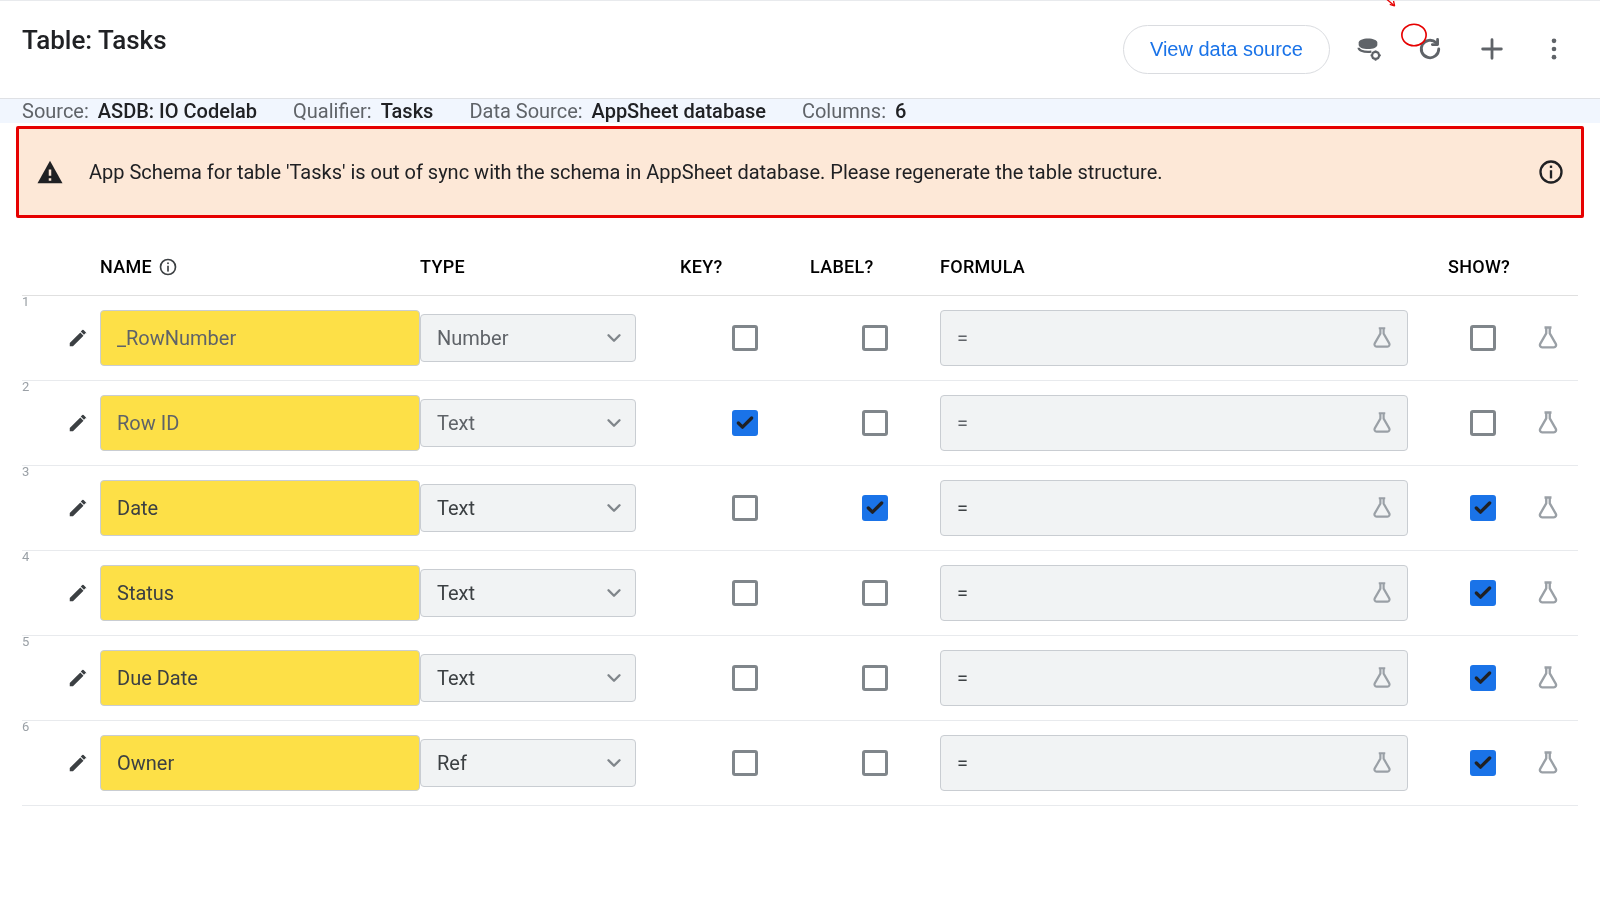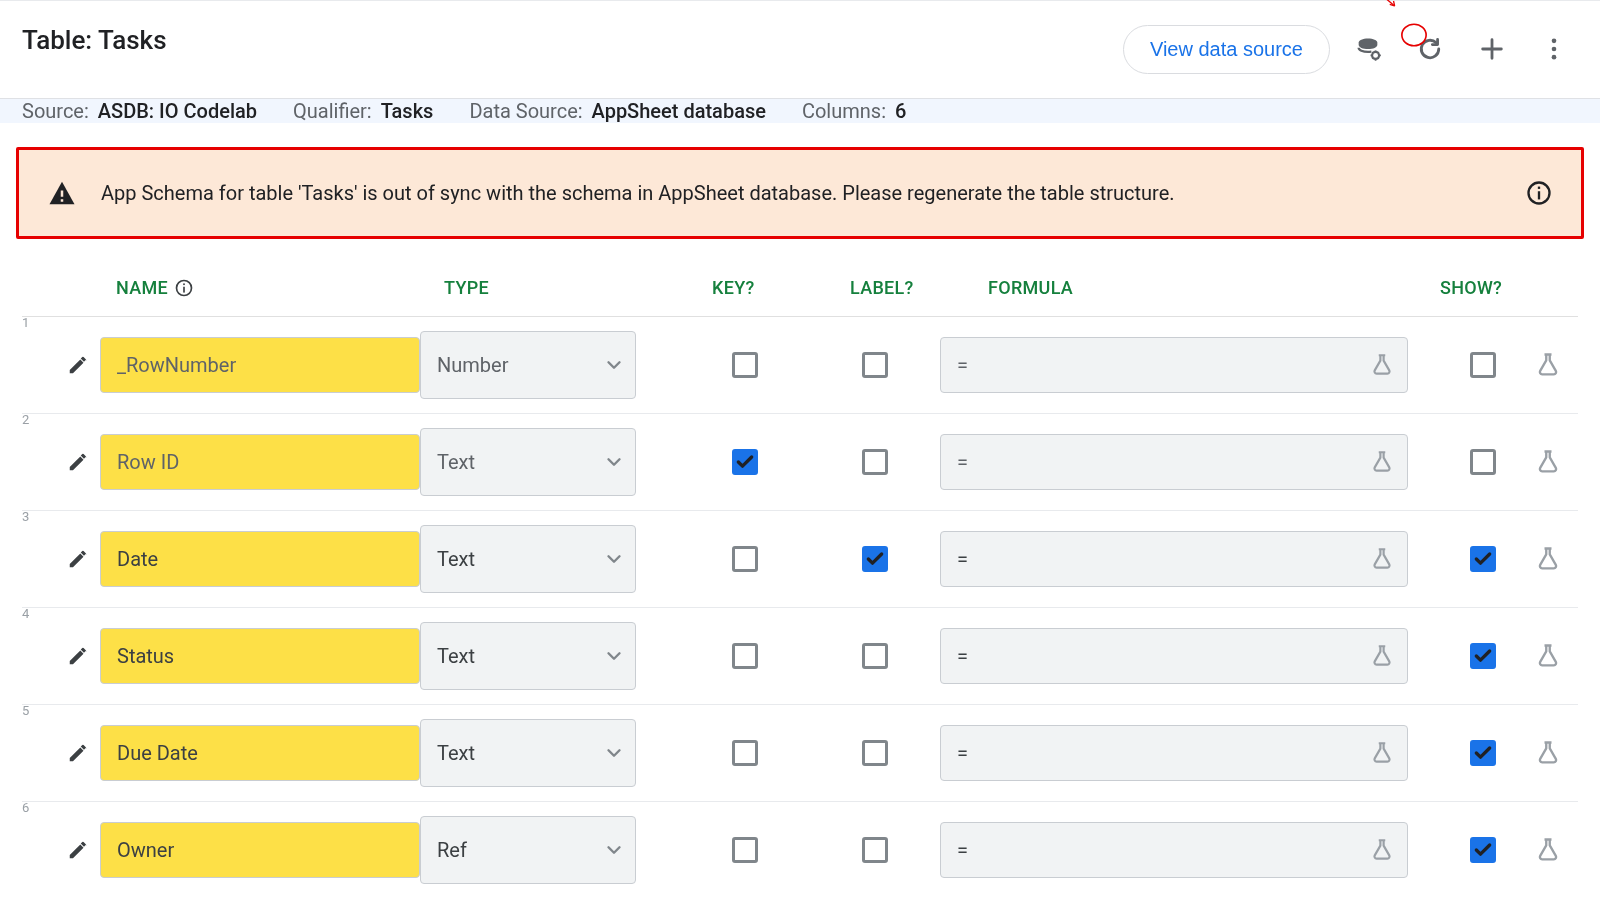--- a/index.html
+++ b/index.html
@@ -67,27 +67,27 @@
     padding: 0 22px;
     background: #f1f6fe;
     font-size: 20px;
   }
   .source-strip .pair { margin-right: 36px; }
   .source-strip .lbl { color: #5f6368; }
   .source-strip .val { color: #202124; font-weight: 500; margin-left: 4px; }
 
   
   .warn-banner {
-    margin: 24px 16px 12px 16px;
+    margin: 3px 16px 12px 16px;
     border: 3px solid #e60000;
     background: #fde8d7;
     border-radius: 2px;
     display: flex;
     align-items: center;
-    padding: 28px 28px;
+    padding: 28px 16px;
   }
   .warn-banner .warn-icon {
     width: 30px; height: 30px;
     flex: 0 0 auto;
     margin-right: 24px;
   }
   .warn-banner .msg {
     font-size: 20px;
     color: #202124;
     flex: 1 1 auto;
@@ -112,23 +112,22 @@
       130px 
       1fr   
       70px  
       60px; 
     align-items: center;
   }
   .col-head {
     padding: 16px 0 18px 0;
     border-bottom: 1px solid #e0e0e0;
     font-size: 18px;
-    color: #15803d;
+    color: #000000;
     letter-spacing: 0.3px;
-    gap: 8px;
   }
   .col-head > div { font-weight: 500; }
   .col-head .with-info { display:flex; align-items:center; gap:6px;}
   .col-head .with-info svg { width:20px; height:20px; color:#3c4043; }
 
   .col-row {
     position: relative;
     padding: 14px 0 14px 0;
     border-bottom: 1px solid #e8eaed;
   }
@@ -152,21 +151,21 @@
     border-radius: 4px;
     background: #fde047;
     color: #5f6368;
     font-size: 20px;
     padding: 0 16px;
     display:flex; align-items:center;
     cursor: pointer;
   }
   .txtbox.active { color:#3c4043; }
   .typebox {
-    height: 68px;
+    height: 48px;
     border: 1px solid #c9cdd2;
     border-radius: 4px;
     background: #f1f3f4;
     font-size: 20px;
     padding: 0 38px 0 16px;
     position: relative;
     color: #5f6368;
     display:flex; align-items:center;
     cursor: pointer;
     margin-right: 44px;

